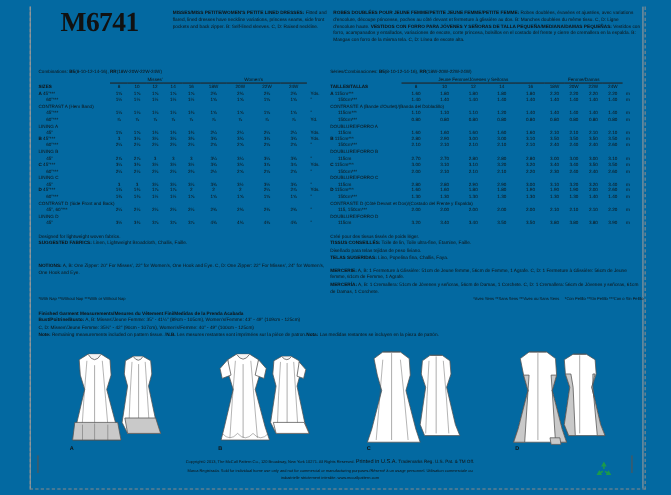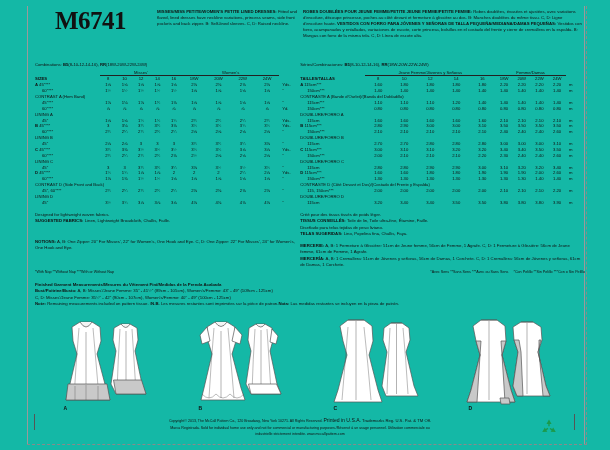--- a/index.html
+++ b/index.html
@@ -12,21 +12,21 @@
     height: 450px;
     font-family: "Liberation Sans", sans-serif;
     color: #111111;
     position: relative;
     overflow: hidden;
   }
   .page {
     position: relative;
     width: 610px;
     height: 450px;
-    background: #14b8a6;
+    background: #0369a1;
   }
 
   
   .crop-frame {
     position: absolute;
     left: 27px; top: 6px;
     width: 558px; height: 438px;
     border: 1px dashed #8a8a8a;
     border-top: none;
     pointer-events: none;

